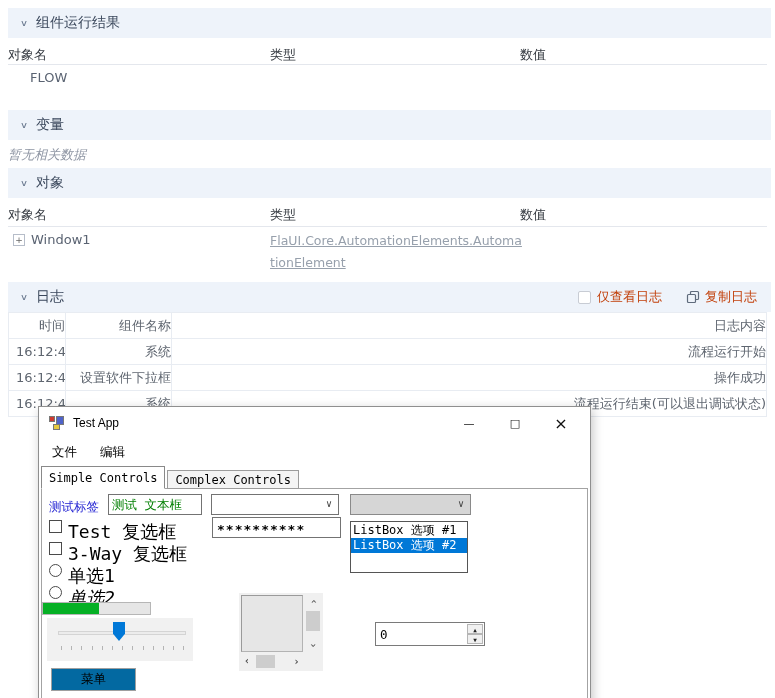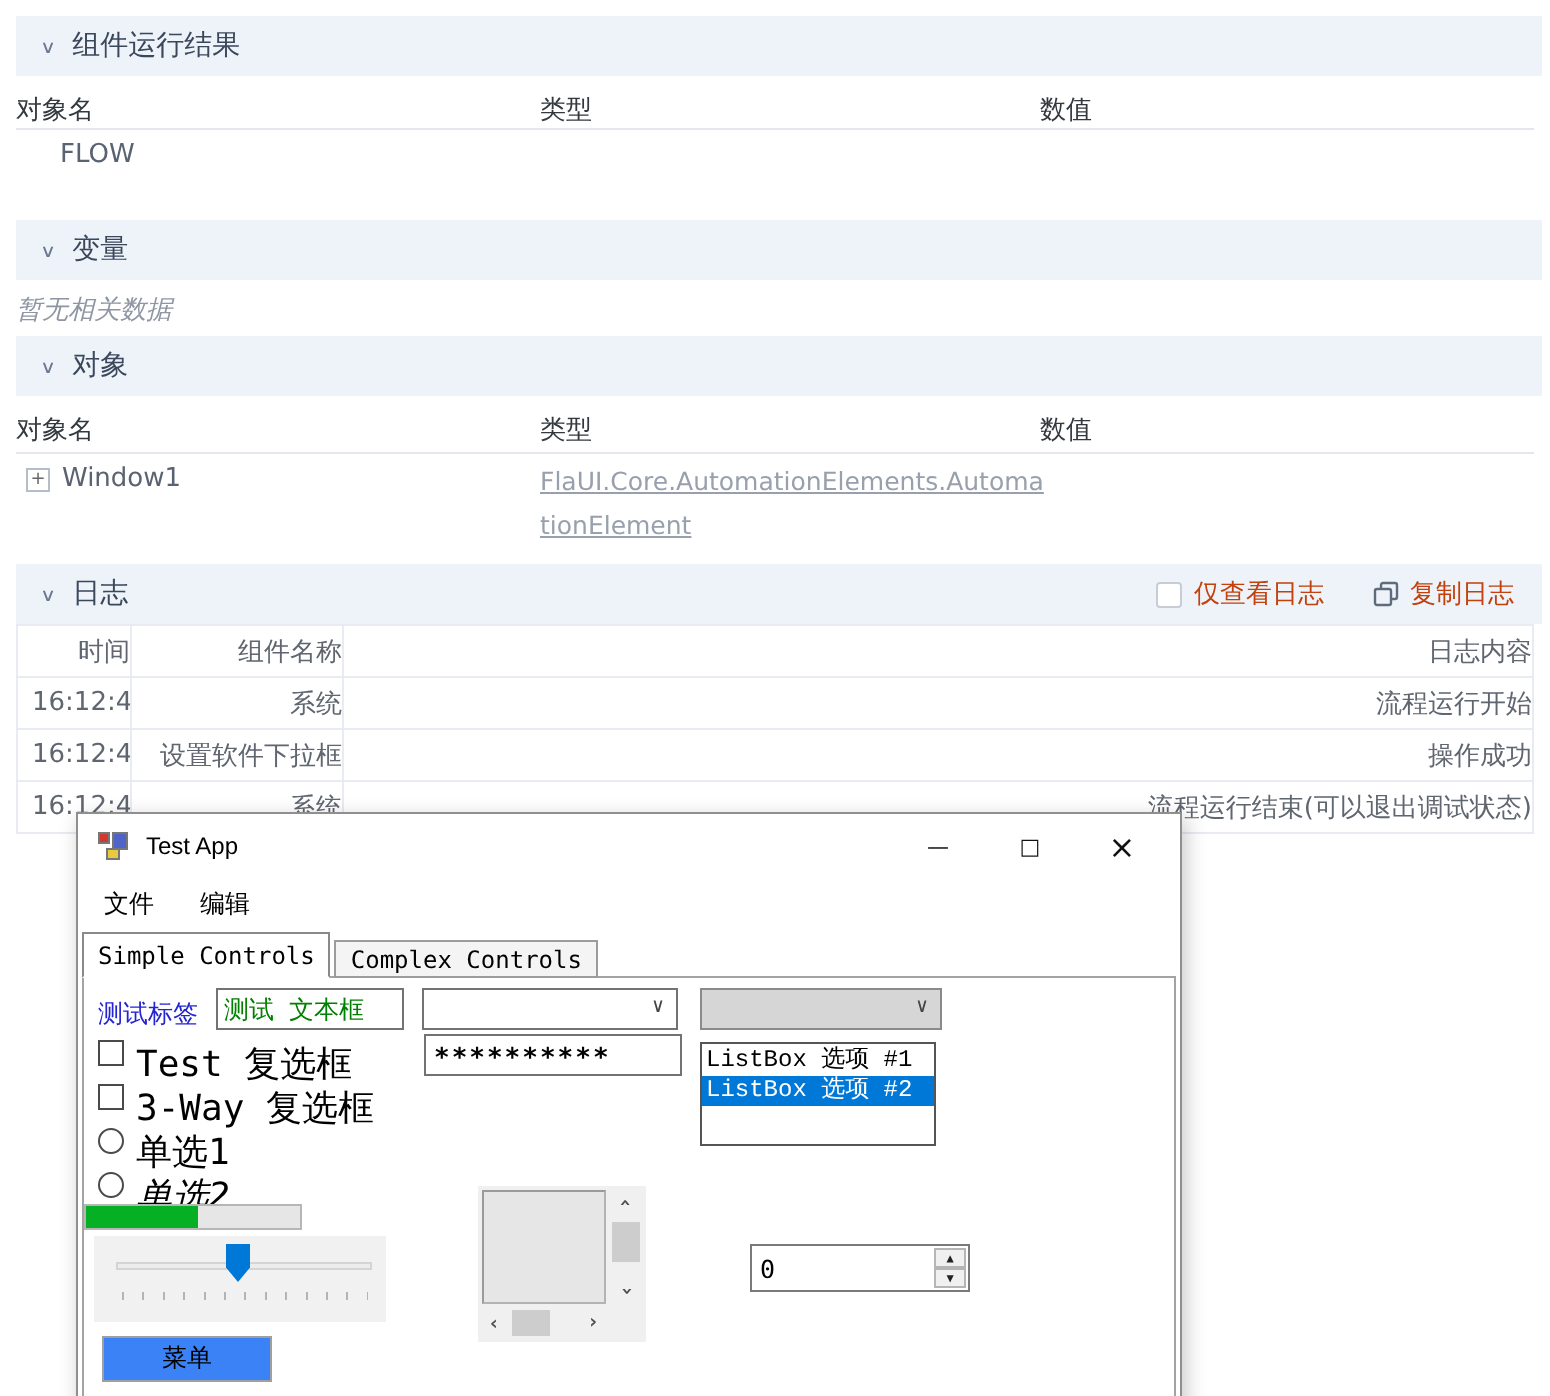--- a/index.html
+++ b/index.html
@@ -75,21 +75,21 @@
   .radio { position:absolute; left:10px; width:13px; height:13px; border:1px solid #4a4a4a;
            border-radius:50%; background:#fff; }
   .ctl-label { position:absolute; left:29px; font-size:18px; color:#000; }
 
   .password { position:absolute; left:173px; top:110px; width:129px; height:21px; background:#fff;
               border:1px solid #737373; font-size:13px; font-weight:bold; color:#000;
               padding:4px 0 0 4px; letter-spacing:1px; }
 
   .listbox { position:absolute; left:311px; top:114px; width:118px; height:52px; background:#fff;
              border:1px solid #555; font-size:12px; padding-top:1px; overflow:hidden; }
-  .lb-item { height:15px; line-height:15px; padding-left:2px; color:#000; white-space:nowrap; cursor:pointer;font-family:Liberation Mono, monospace; }
+  .lb-item { height:15px; line-height:15px; padding-left:2px; color:#000; white-space:nowrap; cursor:pointer; }
   .lb-item.sel { background:#0078d7; color:#fff; }
 
   .progress { position:absolute; left:3px; top:195px; width:109px; height:13px;
               background:#e6e6e6; border:1px solid #b6b6b6; }
   .progress-fill { height:100%; background:#06b025; }
 
   .slider-panel { position:absolute; left:8px; top:211px; width:146px; height:43px; background:#f1f1f1; }
   .slider-track { position:absolute; left:11px; right:7px; top:13px; height:4px;
                   background:#ececec; border:1px solid #d4d4d4; }
   .slider-thumb { position:absolute; left:66px; top:4px; width:12px; height:19px; background:#0078d7;
@@ -111,21 +111,21 @@
   .vthumb { position:absolute; left:1px; top:16px; width:14px; height:20px; background:#cdcdcd; cursor:pointer; }
   .hthumb { position:absolute; left:15px; top:1px; width:19px; height:13px; background:#cdcdcd; cursor:pointer; }
 
   .spinnerbox { position:absolute; left:336px; top:215px; width:110px; height:24px;
                 border:1px solid #7a7a7a; background:#fff; }
   .spin-val { position:absolute; left:4px; top:4px; font-size:12.5px; color:#000; }
   .spin-btns { position:absolute; right:1px; top:1px; width:16px; height:20px; }
   .spin-btn { width:16px; height:10px; background:#f0f0f0; border:1px solid #b5b5b5;
               display:flex; align-items:center; justify-content:center; font-size:6px; color:#222; cursor:pointer; }
 
-  .menu-btn { position:absolute; left:12px; top:261px; width:85px; height:23px; background:#3b82f6;
+  .menu-btn { position:absolute; left:12px; top:261px; width:85px; height:23px; background:#0369a1;
               border:1px solid #9f9f9f; display:flex; align-items:center; justify-content:center;
               font-size:12.5px; color:#000; cursor:pointer; }
 </style>
 </head>
 <body>
 
 <div class="page">
 
   <div class="sec-header" style="top:8px;">
     <span class="sec-chevron">∨</span>

